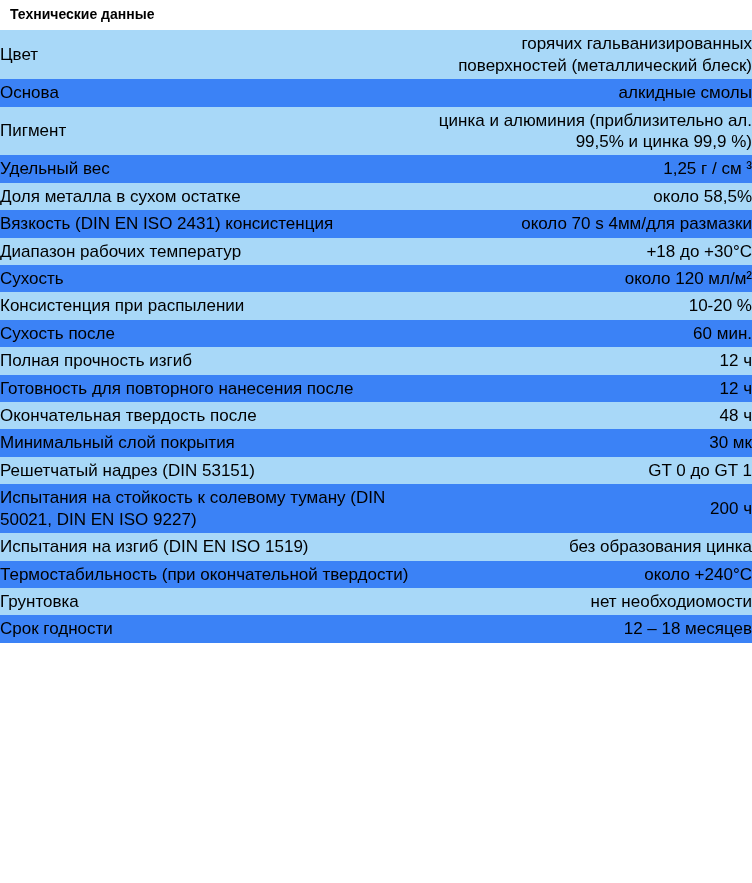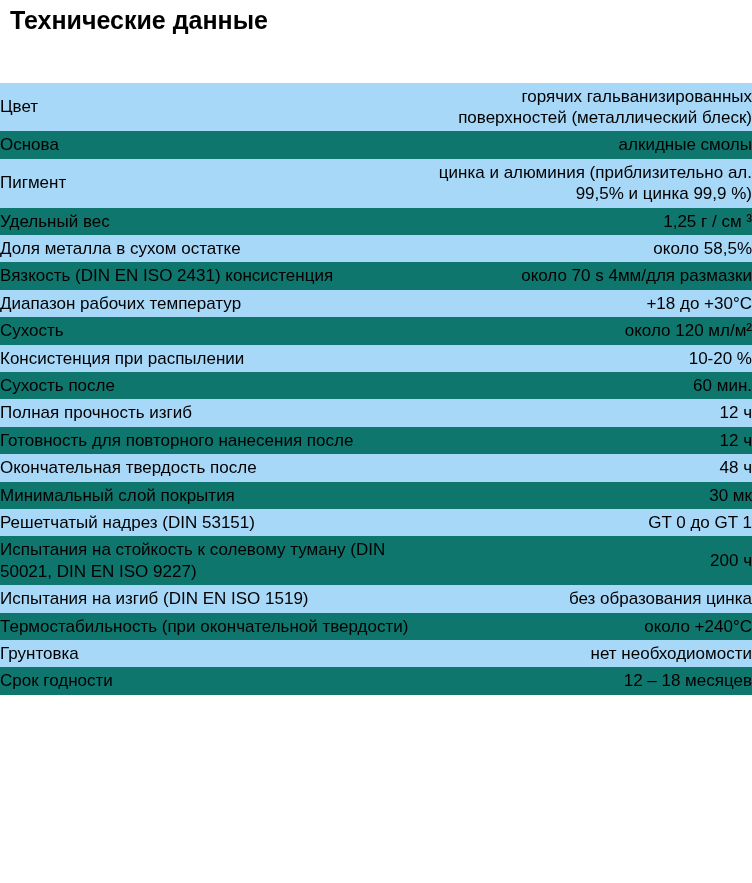--- a/index.html
+++ b/index.html
@@ -14,34 +14,33 @@
     font-family: "Liberation Sans", sans-serif;
     color: #000000;
     overflow: hidden;
   }
   .page {
     width: 752px;
     box-sizing: border-box;
     padding: 0;
   }
   .doc-title {
-    font-size: 25px;
+    font-size: 14px;
     font-weight: bold;
     line-height: 1.1;
     padding: 7px 0 8px 10px;
     color: #000;
   }
   table.spec {
     width: 752px;
     border-collapse: collapse;
     table-layout: fixed;
-    margin-top: 40px;
   }
   table.spec tr.row-odd  { background: #a8d8f8; }
-  table.spec tr.row-even { background: #0f766e; }
+  table.spec tr.row-even { background: #3b82f6; }
   table.spec td {
     font-size: 17px;
     line-height: 1.26;
     vertical-align: middle;
     padding: 3px 0;
   }
   td.label {
     width: 420px;
     padding-left: 14px;
     padding-right: 6px;

